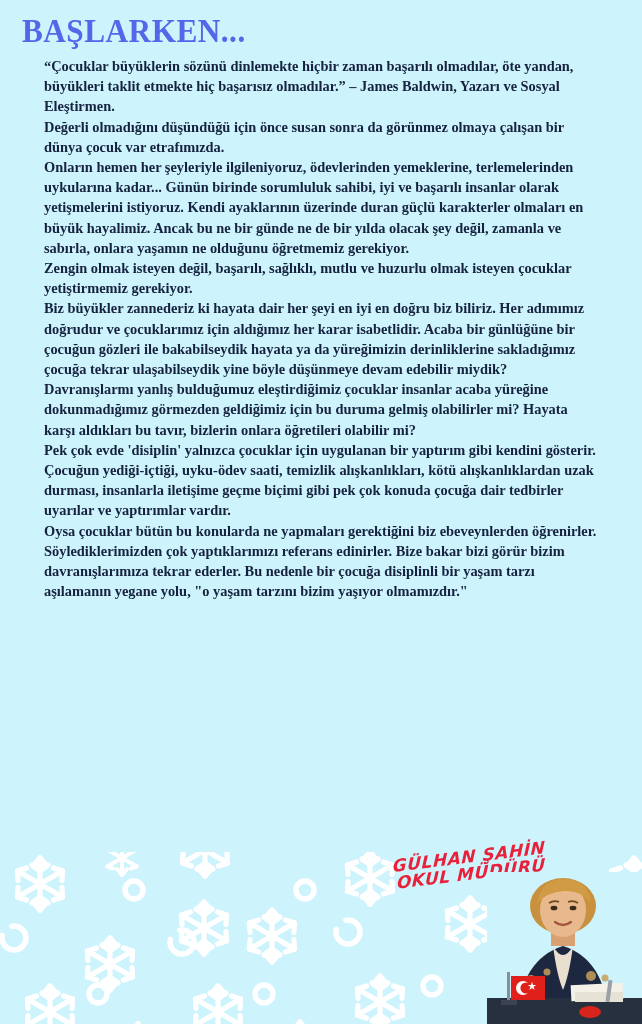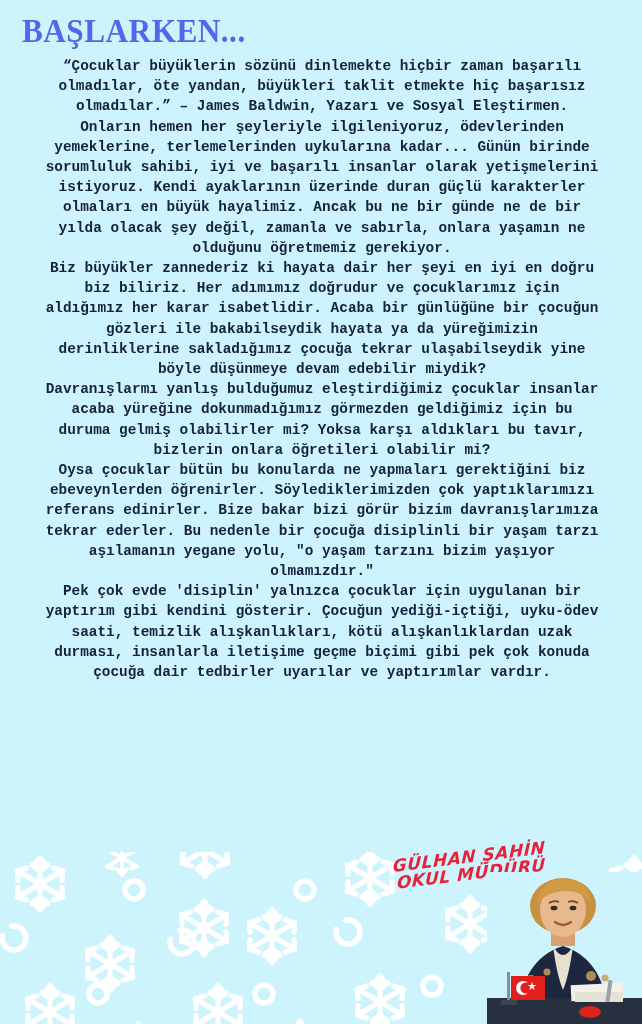--- a/index.html
+++ b/index.html
@@ -37,26 +37,26 @@
     transform-origin: left center;
     white-space: nowrap;
   }
 
   
   .body-text {
     position: absolute;
     left: 44px;
     top: 56px;
     width: 556px;
-    font-family: Liberation Mono, monospace;
+    font-family: Liberation Serif, serif;
     font-weight: 700;
     font-size: 14.4px;
     line-height: 20.2px;
     color: #15213d;
-    text-align: center;
+    text-align: left;
   }
   .para {
     margin: 0;
     padding: 0;
   }
 
   
   .snow-band {
     position: absolute;
     left: 0;
@@ -112,25 +112,27 @@
 </style>
 </head>
 <body>
 
 <div class="page">
 
   <div class="title">BAŞLARKEN...</div>
 
   <div class="body-text">
     <p class="para">“Çocuklar büyüklerin sözünü dinlemekte hiçbir zaman başarılı olmadılar, öte yandan, büyükleri taklit etmekte hiç başarısız olmadılar.” – James Baldwin, Yazarı ve Sosyal Eleştirmen.</p>
+    <p class="para">Değerli olmadığını düşündüğü için önce susan sonra da görünmez olmaya çalışan bir dünya çocuk var etrafımızda.</p>
     <p class="para">Onların hemen her şeyleriyle ilgileniyoruz, ödevlerinden yemeklerine, terlemelerinden uykularına kadar... Günün birinde sorumluluk sahibi, iyi ve başarılı insanlar olarak yetişmelerini istiyoruz. Kendi ayaklarının üzerinde duran güçlü karakterler olmaları en büyük hayalimiz. Ancak bu ne bir günde ne de bir yılda olacak şey değil, zamanla ve sabırla, onlara yaşamın ne olduğunu öğretmemiz gerekiyor.</p>
+    <p class="para">Zengin olmak isteyen değil, başarılı, sağlıklı, mutlu ve huzurlu olmak isteyen çocuklar yetiştirmemiz gerekiyor.</p>
     <p class="para">Biz büyükler zannederiz ki hayata dair her şeyi en iyi en doğru biz biliriz. Her adımımız doğrudur ve çocuklarımız için aldığımız her karar isabetlidir. Acaba bir günlüğüne bir çocuğun gözleri ile bakabilseydik hayata ya da yüreğimizin derinliklerine sakladığımız çocuğa tekrar ulaşabilseydik yine böyle düşünmeye devam edebilir miydik?</p>
-    <p class="para">Davranışlarmı yanlış bulduğumuz eleştirdiğimiz çocuklar insanlar acaba yüreğine dokunmadığımız görmezden geldiğimiz için bu duruma gelmiş olabilirler mi? Yoksa karşı aldıkları bu tavır, bizlerin onlara öğretileri olabilir mi?</p>
+    <p class="para">Davranışlarmı yanlış bulduğumuz eleştirdiğimiz çocuklar insanlar acaba yüreğine dokunmadığımız görmezden geldiğimiz için bu duruma gelmiş olabilirler mi? Hayata karşı aldıkları bu tavır, bizlerin onlara öğretileri olabilir mi?</p>
+    <p class="para">Pek çok evde 'disiplin' yalnızca çocuklar için uygulanan bir yaptırım gibi kendini gösterir. Çocuğun yediği-içtiği, uyku-ödev saati, temizlik alışkanlıkları, kötü alışkanlıklardan uzak durması, insanlarla iletişime geçme biçimi gibi pek çok konuda çocuğa dair tedbirler uyarılar ve yaptırımlar vardır.</p>
     <p class="para">Oysa çocuklar bütün bu konularda ne yapmaları gerektiğini biz ebeveynlerden öğrenirler. Söylediklerimizden çok yaptıklarımızı referans edinirler. Bize bakar bizi görür bizim davranışlarımıza tekrar ederler. Bu nedenle bir çocuğa disiplinli bir yaşam tarzı aşılamanın yegane yolu, "o yaşam tarzını bizim yaşıyor olmamızdır."</p>
-    <p class="para">Pek çok evde 'disiplin' yalnızca çocuklar için uygulanan bir yaptırım gibi kendini gösterir. Çocuğun yediği-içtiği, uyku-ödev saati, temizlik alışkanlıkları, kötü alışkanlıklardan uzak durması, insanlarla iletişime geçme biçimi gibi pek çok konuda çocuğa dair tedbirler uyarılar ve yaptırımlar vardır.</p>
   </div>
 
   <div class="snow-band">
     <svg width="642" height="172" viewBox="0 0 642 172" xmlns="http://www.w3.org/2000/svg">
       <defs>
         <g id="flake">
           <g stroke="#ffffff" stroke-width="5.2" stroke-linecap="round" fill="none">
             <line x1="0" y1="-26" x2="0" y2="26"></line>
             <line x1="-22.5" y1="-13" x2="22.5" y2="13"></line>
             <line x1="-22.5" y1="13" x2="22.5" y2="-13"></line>

